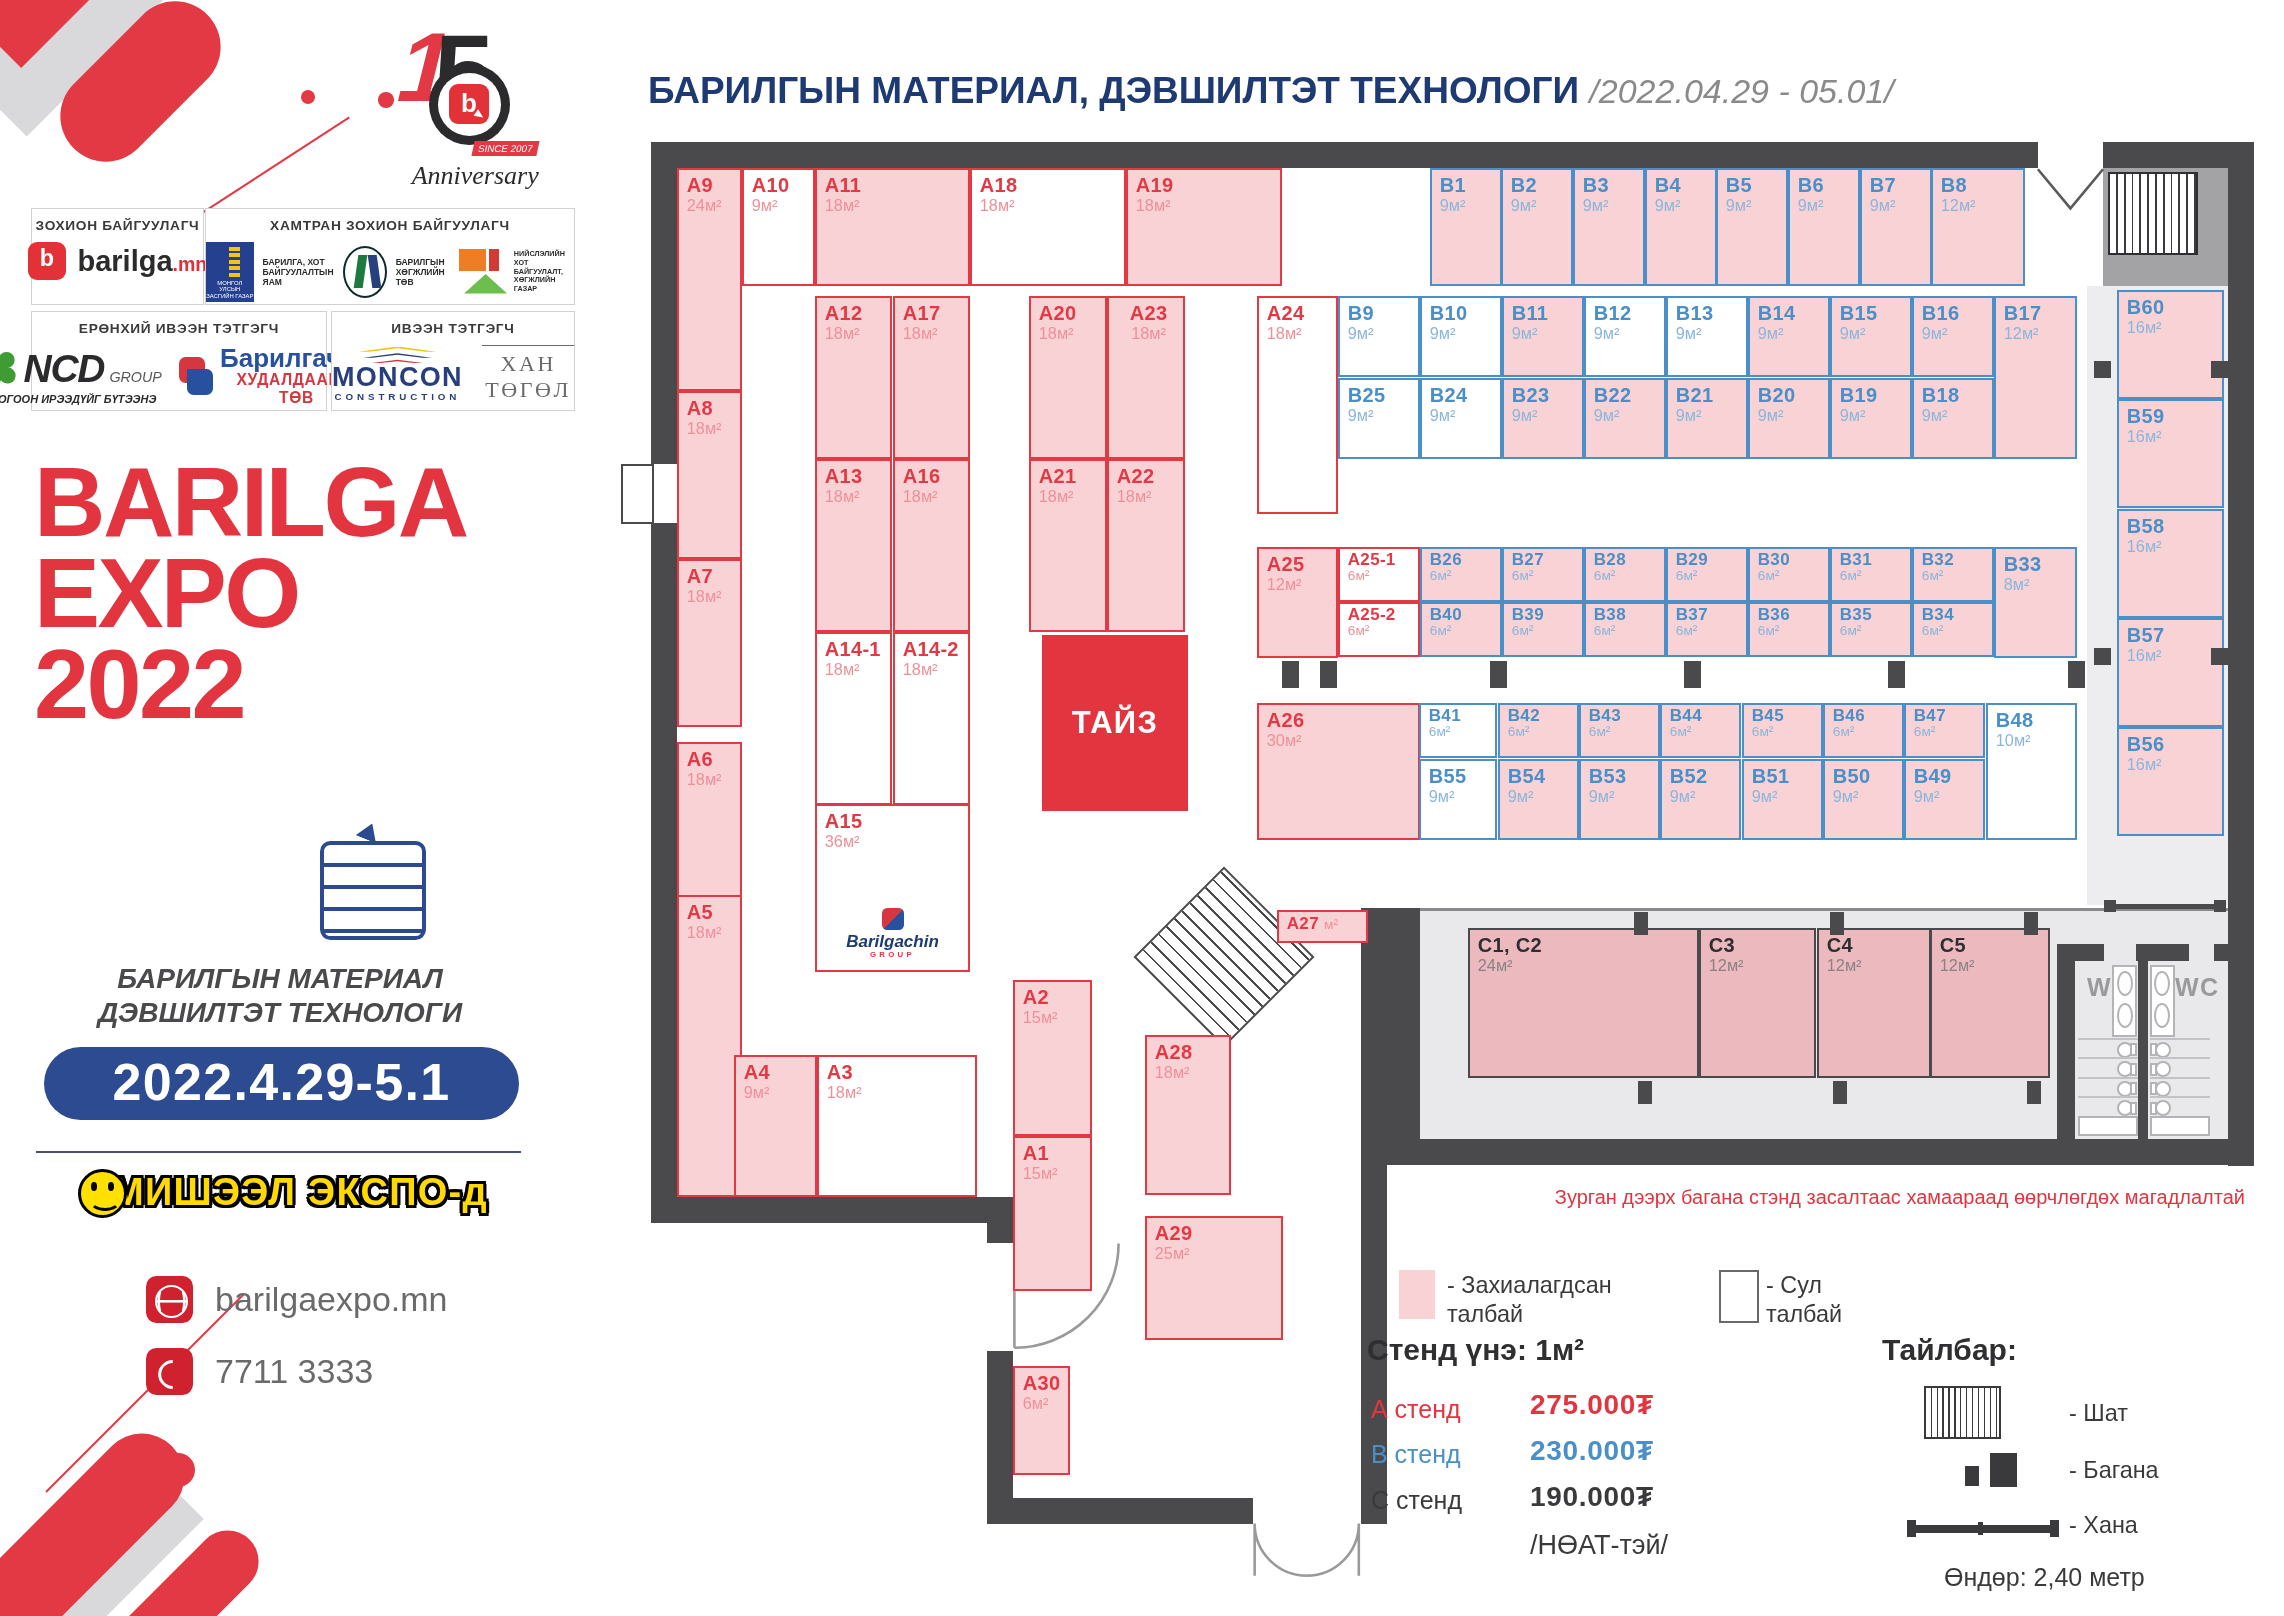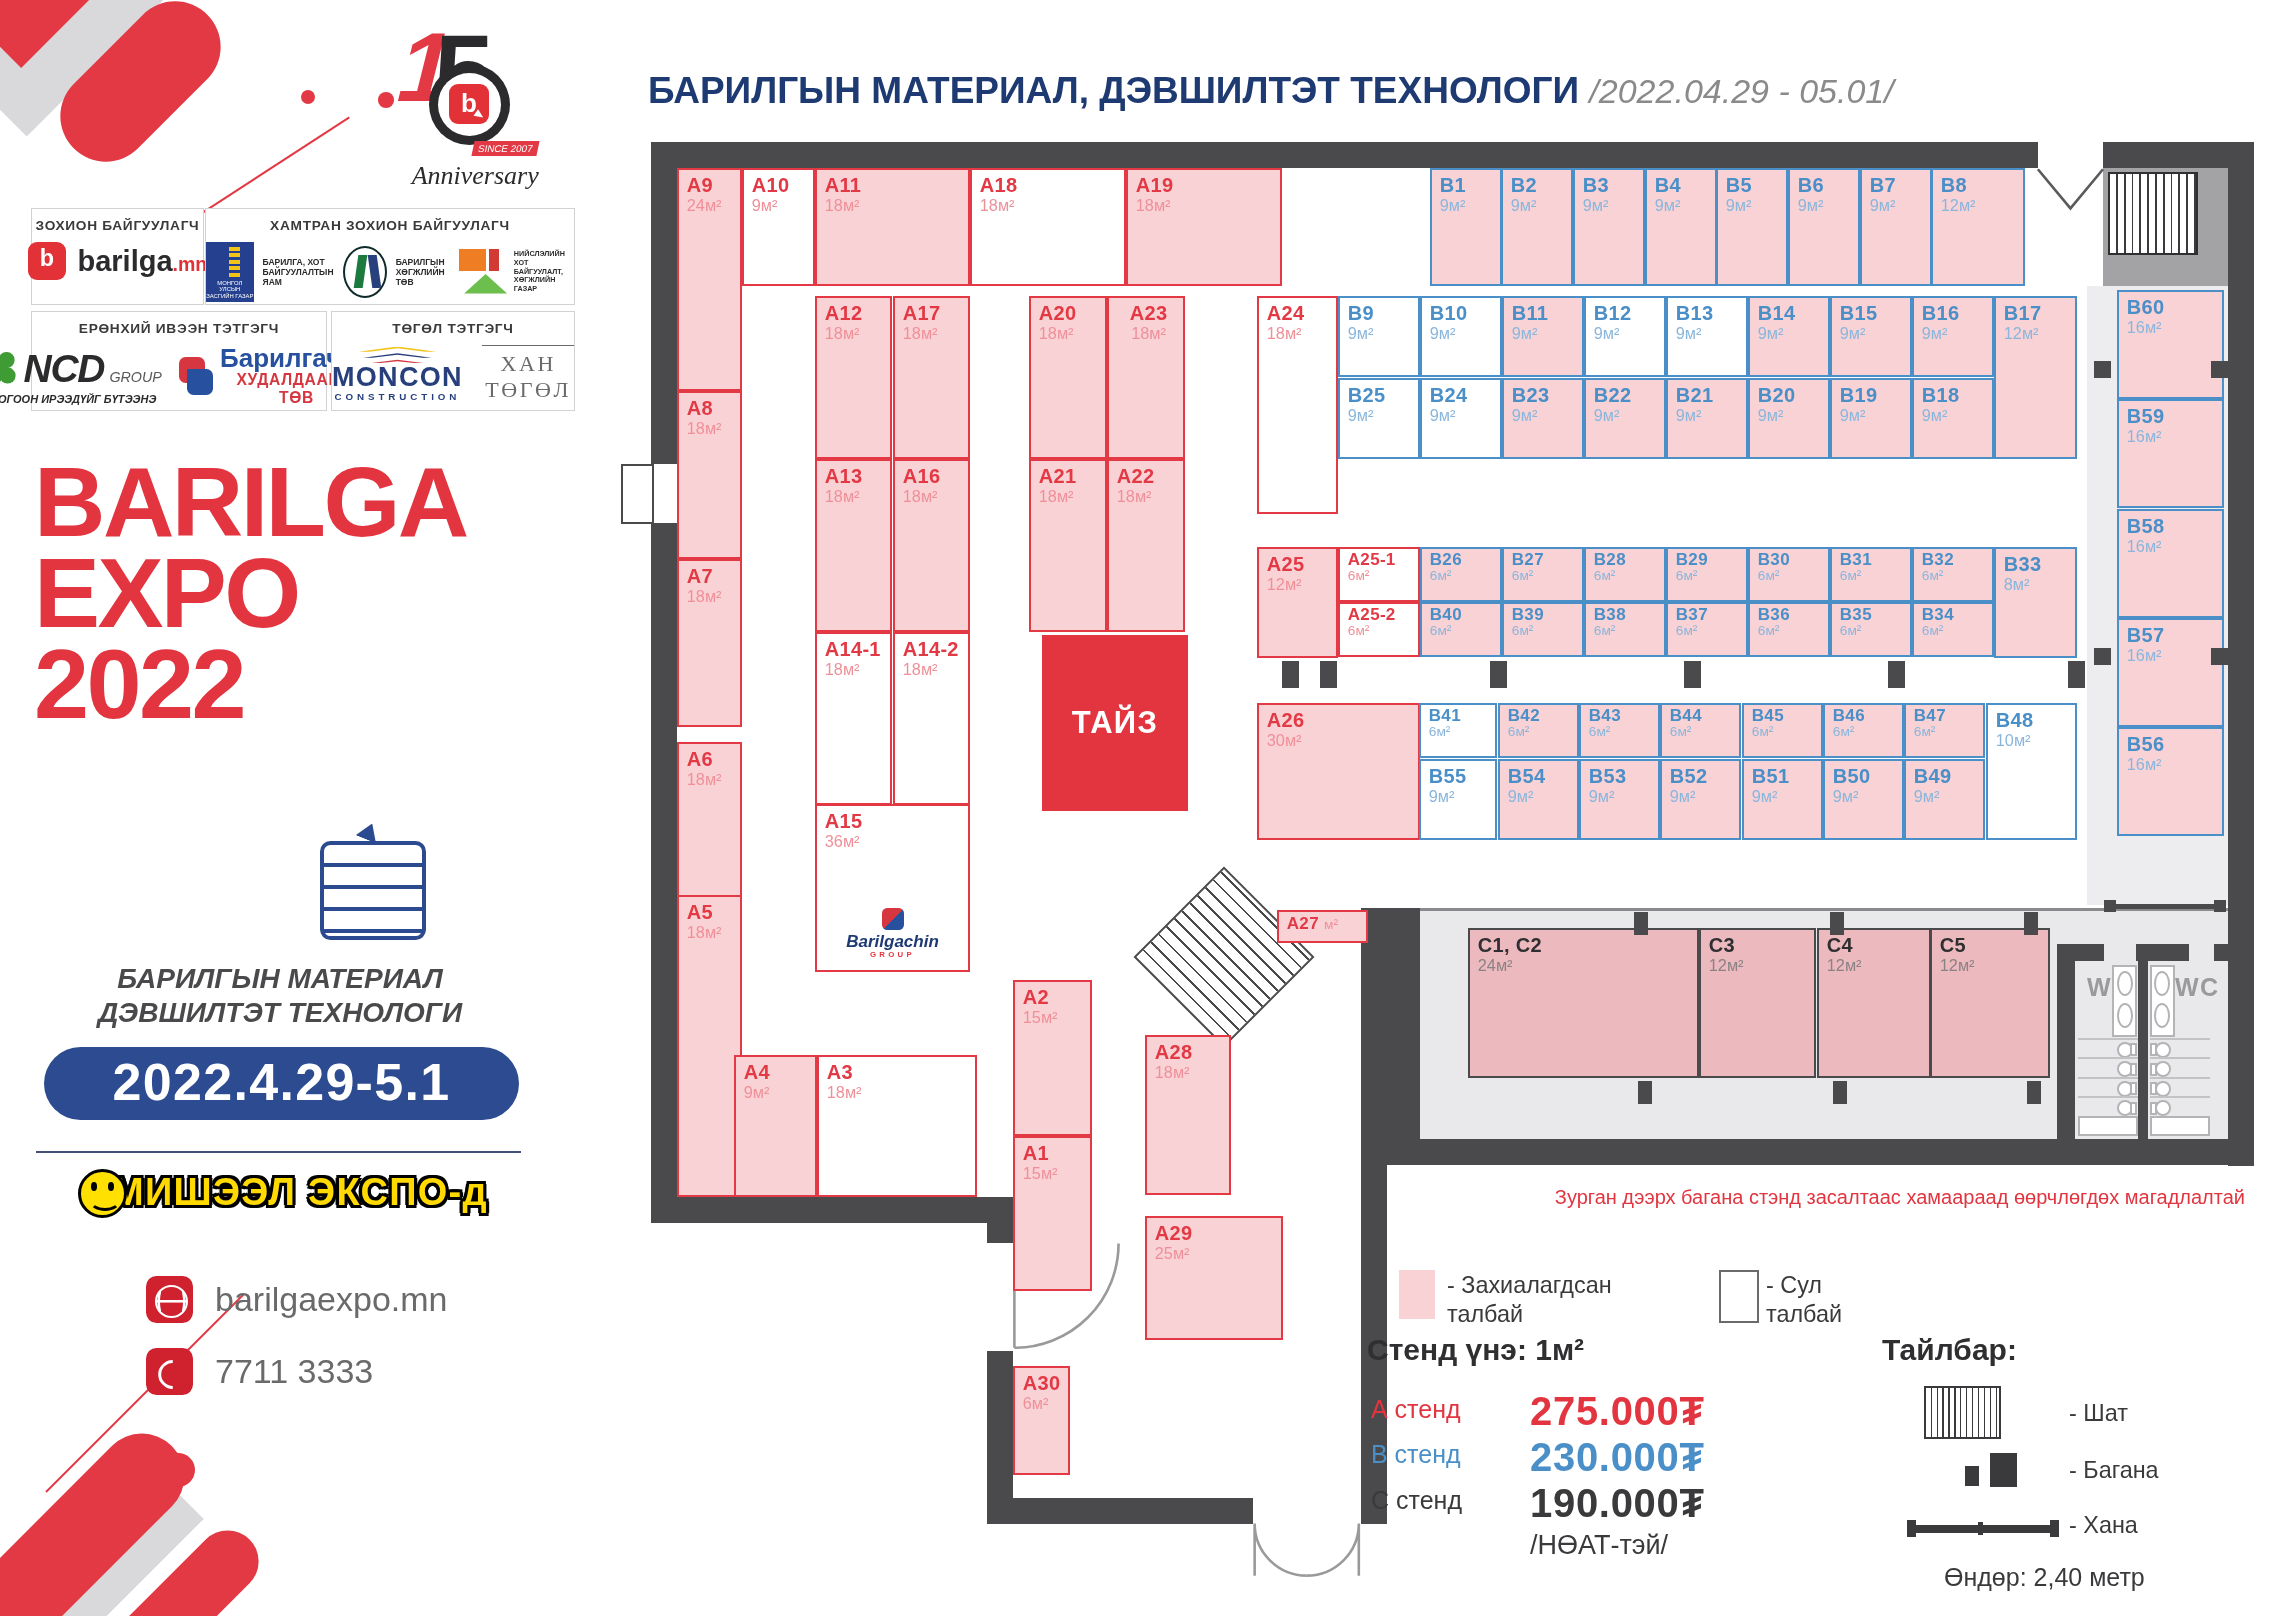--- a/index.html
+++ b/index.html
@@ -104,21 +104,21 @@
   .fx.oval{border-radius:50%;}
   .fx.line{border:none;background:#c3c3c6;}
   .note{position:absolute;right:39px;top:1186px;font-size:20px;color:#e23540;}
   
   .lgd-sq{position:absolute;width:36px;height:49px;}
   .lgd-sq.pink{background:#f9d2d6;}
   .lgd-sq.free{background:#fff;border:2px solid #6a6a6c;}
   .lgd-tx{position:absolute;font-size:23.4px;color:#3a3a3c;white-space:pre-line;line-height:1.25;}
   .p-title{position:absolute;font-size:30px;font-weight:bold;color:#2f2f31;}
   .p-label{position:absolute;font-size:25px;}
-  .p-val{position:absolute;font-size:40px;font-weight:bold;letter-spacing:0.7px;}
+  .p-val{position:absolute;font-size:28px;font-weight:bold;letter-spacing:0.7px;}
   .red-t{color:#e23540;} .blue-t{color:#4a8fc7;} .dark-t{color:#3a3a3c;}
   .vat{position:absolute;font-size:27px;color:#3a3a3c;}
   .key-title{position:absolute;font-size:30px;font-weight:bold;color:#2f2f31;}
   .key-item{position:absolute;font-size:23.4px;color:#3a3a3c;}
   .k-stair{position:absolute;width:77px;height:53px;border:2px solid #3a3a3c;background:repeating-linear-gradient(90deg,#fff 0 4.6px,#3a3a3c 4.6px 5.9px);box-sizing:border-box;}
   .k-col-s{position:absolute;width:14.3px;height:19.5px;background:#3a3a3c;}
   .k-col-b{position:absolute;width:27px;height:34px;background:#3a3a3c;}
   .k-wall{position:absolute;height:7.8px;background:#3a3a3c;}
   .k-wall i{position:absolute;width:9px;height:17px;background:#3a3a3c;top:-4.6px;}
   .k-height{position:absolute;font-size:25px;color:#3a3a3c;}
@@ -207,21 +207,21 @@
           <i></i>
           <em></em>
         </span>
       <span><span class="t1">Барилгачин</span><br>
       <span class="t2">ХУДАЛДААНЫ ТӨВ</span></span>
     </div>
   </div>
 </div>
 
 <div class="sbox" style="left:331px;top:311px;width:242px;height:98px;">
-  <div class="stitle">ТӨГӨЛ ТЭТГЭГЧ</div>
+  <div class="stitle">ИВЭЭН ТЭТГЭГЧ</div>
   <div class="logo-row" style="gap:19.5px;">
     <div class="moncon">
       <div class="roof">
         <i style="top:0;background:#f3c317;clip-path:polygon(0 100%,50% 0,100% 100%,86% 100%,50% 34%,14% 100%);"></i>
         <i style="top:5.9px;background:#27407c;clip-path:polygon(6% 100%,50% 15%,94% 100%,82% 100%,50% 46%,18% 100%);"></i>
         <i style="top:11.7px;background:#d6363f;clip-path:polygon(12% 100%,50% 30%,88% 100%,78% 100%,50% 58%,22% 100%);"></i>
       </div>
       <div class="m1">MONCON</div>
       <div class="m2">CONSTRUCTION</div>
     </div>

